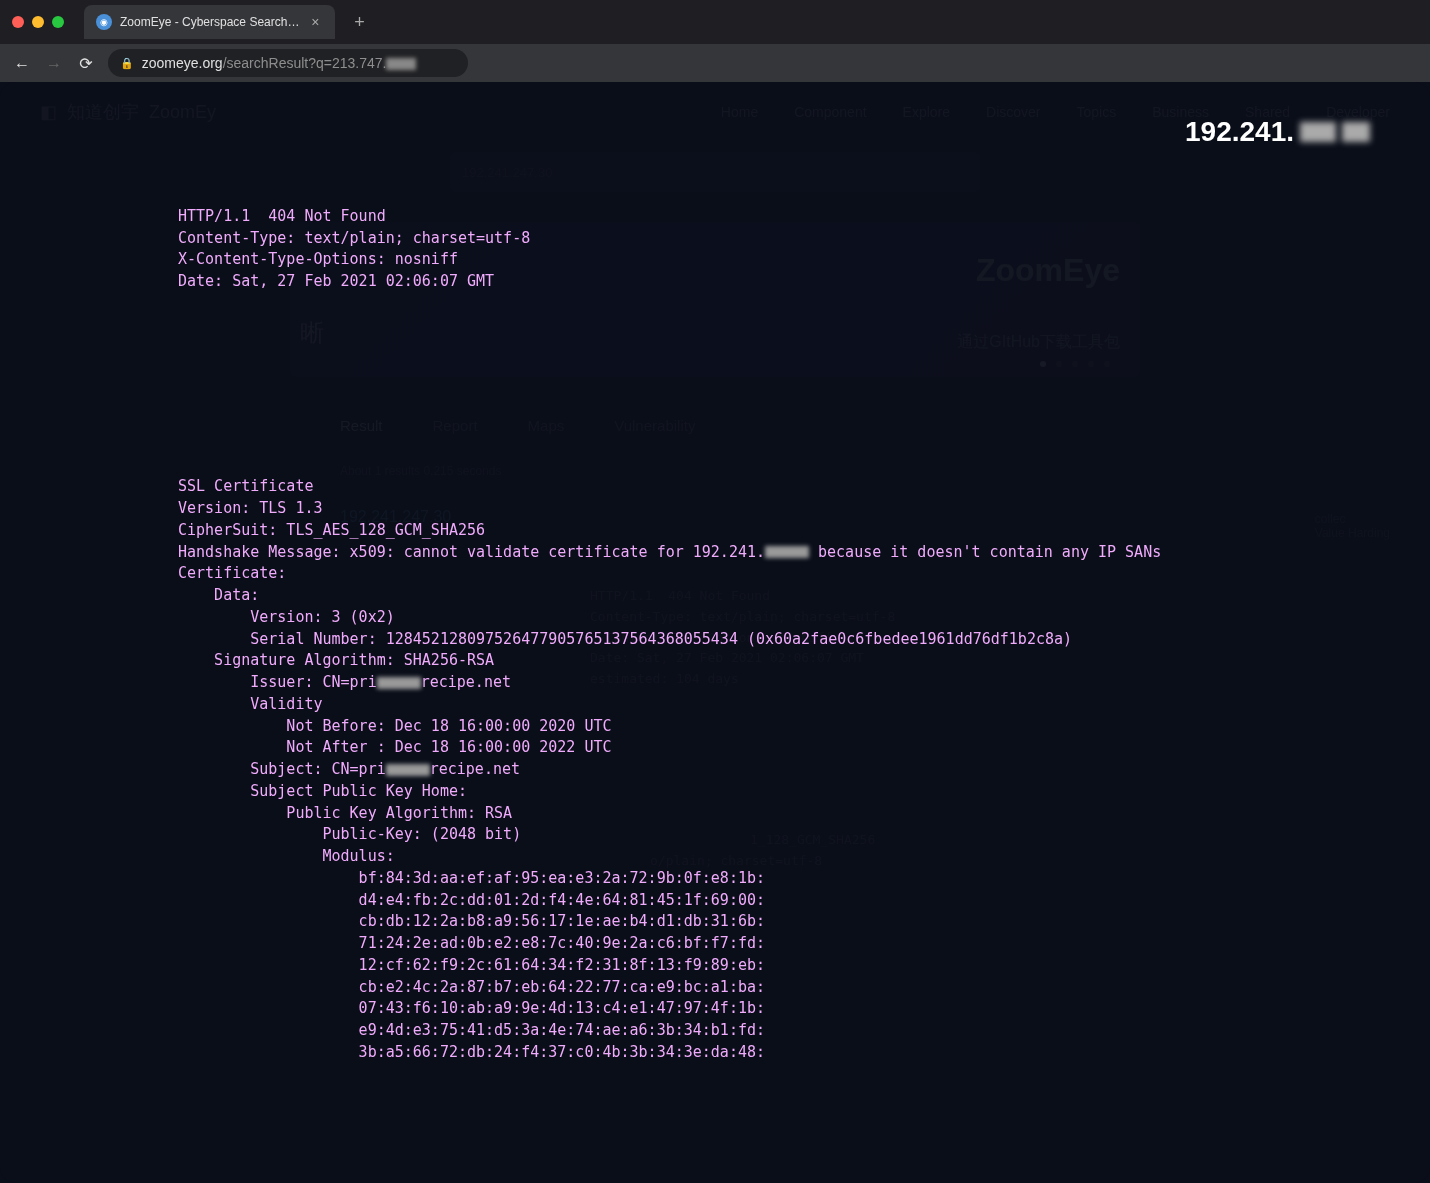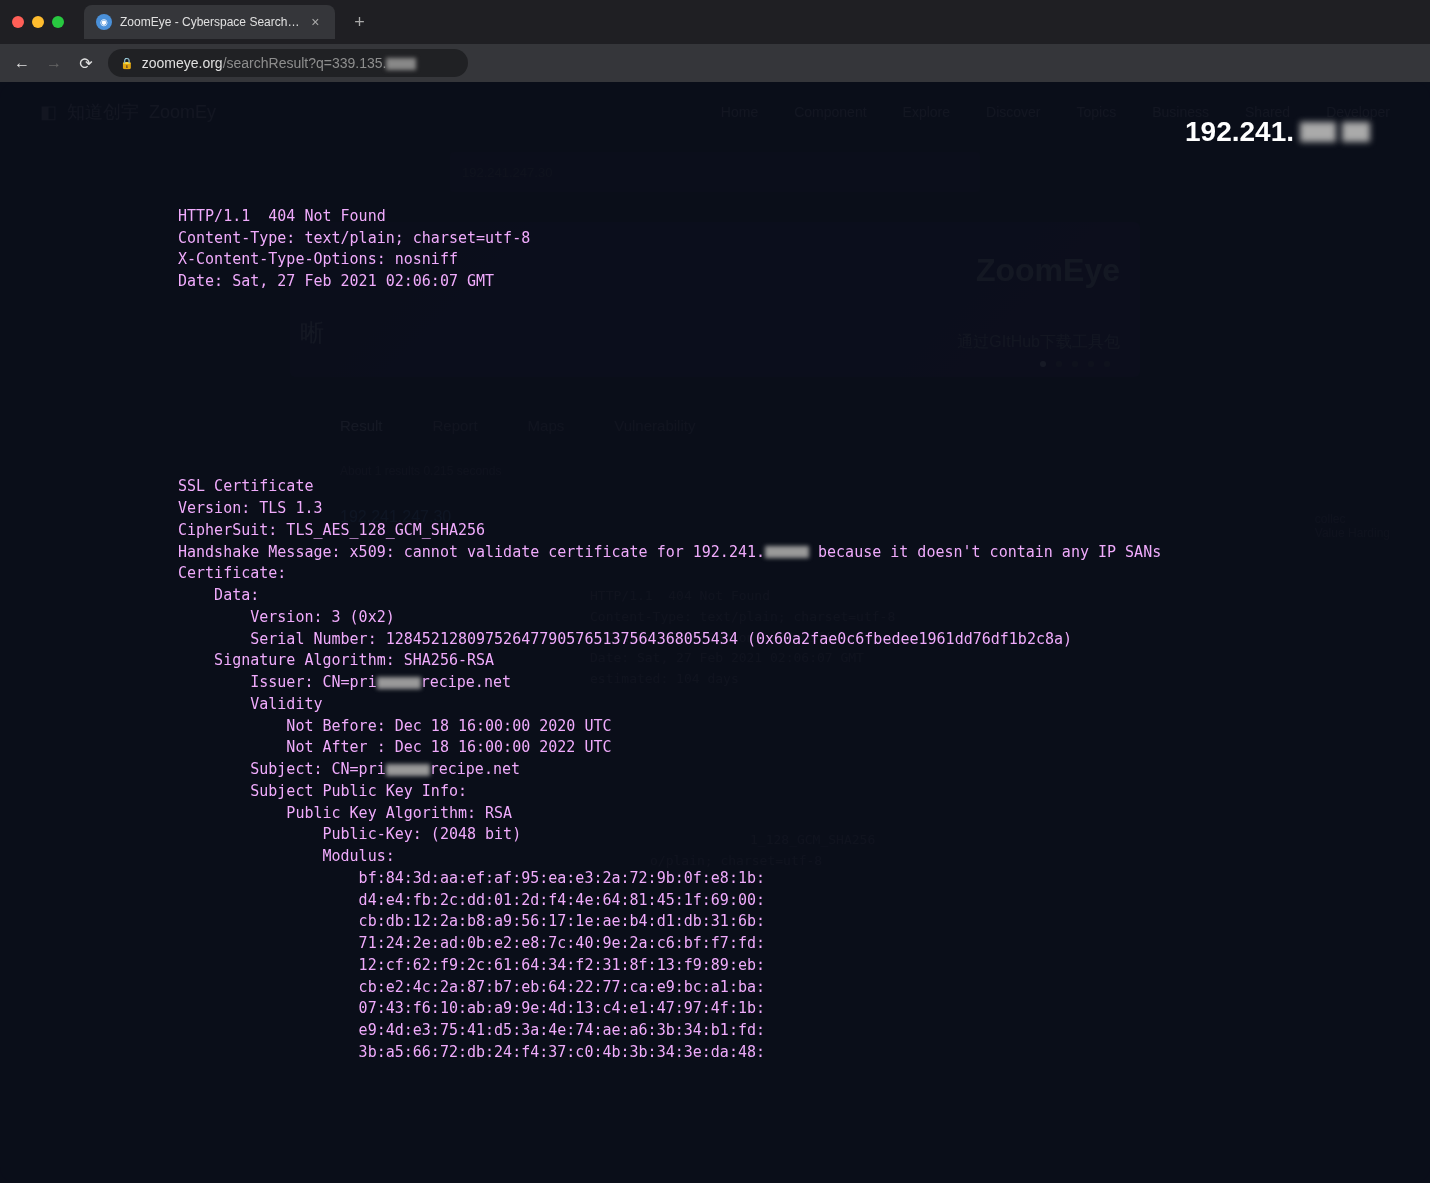--- a/index.html
+++ b/index.html
@@ -324,21 +324,21 @@
     </div>
     <div class="new-tab">+</div>
   </div>
   <div class="address-bar-row">
     <div class="nav-btn">←</div>
     <div class="nav-btn disabled">→</div>
     <div class="nav-btn">⟳</div>
     <div class="address-bar">
       <span class="lock-icon">🔒</span>
       <span class="url-text">
-        <span class="url-domain">zoomeye.org</span><span class="url-path">/searchResult?q=339.135.</span><span class="url-redacted"></span>
+        <span class="url-domain">zoomeye.org</span><span class="url-path">/searchResult?q=213.747.</span><span class="url-redacted"></span>
       </span>
     </div>
   </div>
 </div>
 
 <div class="page-background">
   <div class="bg-header">
     <div class="bg-logo">
       <span>◧</span>
       <span>知道创宇</span>
@@ -418,21 +418,21 @@
 <span>Certificate:</span>
 <span>    Data:</span>
 <span>        Version: 3 (0x2)</span>
 <span>        Serial Number: 128452128097526477905765137564368055434 (0x60a2fae0c6fbedee1961dd76df1b2c8a)</span>
 <span>    Signature Algorithm: SHA256-RSA</span>
 <span><span>        Issuer: CN=pri</span><span class="sm-redact"></span><span>recipe.net</span></span>
 <span>        Validity</span>
 <span>            Not Before: Dec 18 16:00:00 2020 UTC</span>
 <span>            Not After : Dec 18 16:00:00 2022 UTC</span>
 <span><span>        Subject: CN=pri</span><span class="sm-redact"></span><span>recipe.net</span></span>
-<span>        Subject Public Key Info:</span>
+<span>        Subject Public Key Home:</span>
 <span>            Public Key Algorithm: RSA</span>
 <span>                Public-Key: (2048 bit)</span>
 <span>                Modulus:</span>
 <span>                    bf:84:3d:aa:ef:af:95:ea:e3:2a:72:9b:0f:e8:1b:</span>
 <span>                    d4:e4:fb:2c:dd:01:2d:f4:4e:64:81:45:1f:69:00:</span>
 <span>                    cb:db:12:2a:b8:a9:56:17:1e:ae:b4:d1:db:31:6b:</span>
 <span>                    71:24:2e:ad:0b:e2:e8:7c:40:9e:2a:c6:bf:f7:fd:</span>
 <span>                    12:cf:62:f9:2c:61:64:34:f2:31:8f:13:f9:89:eb:</span>
 <span>                    cb:e2:4c:2a:87:b7:eb:64:22:77:ca:e9:bc:a1:ba:</span>
 <span>                    07:43:f6:10:ab:a9:9e:4d:13:c4:e1:47:97:4f:1b:</span>

